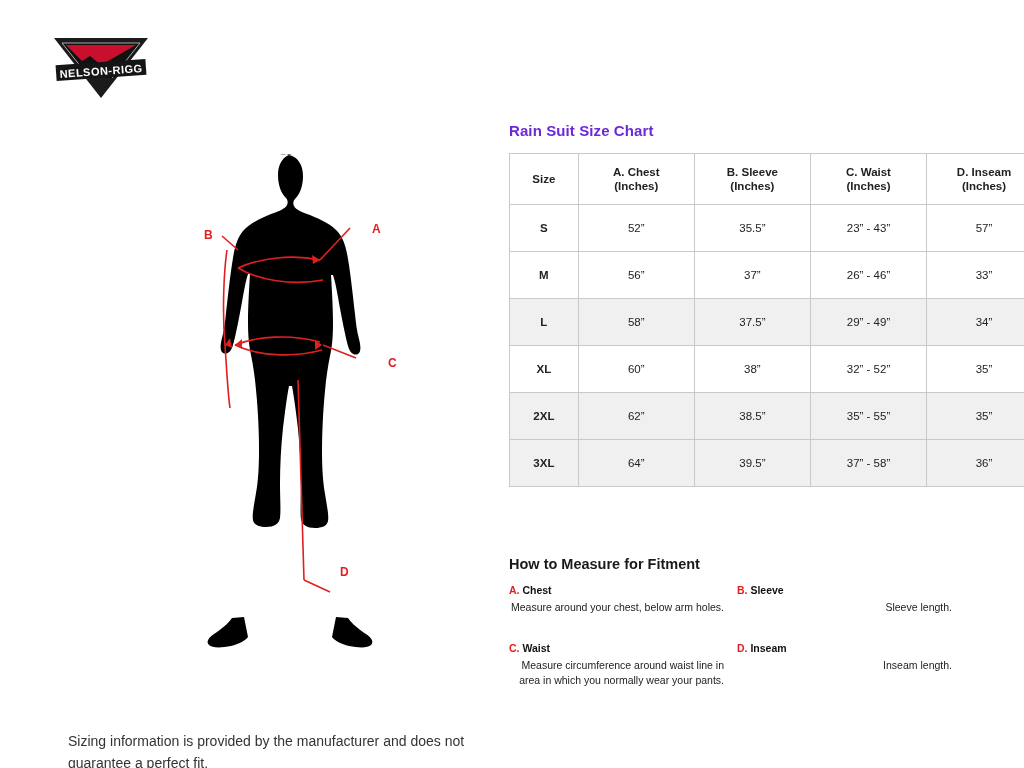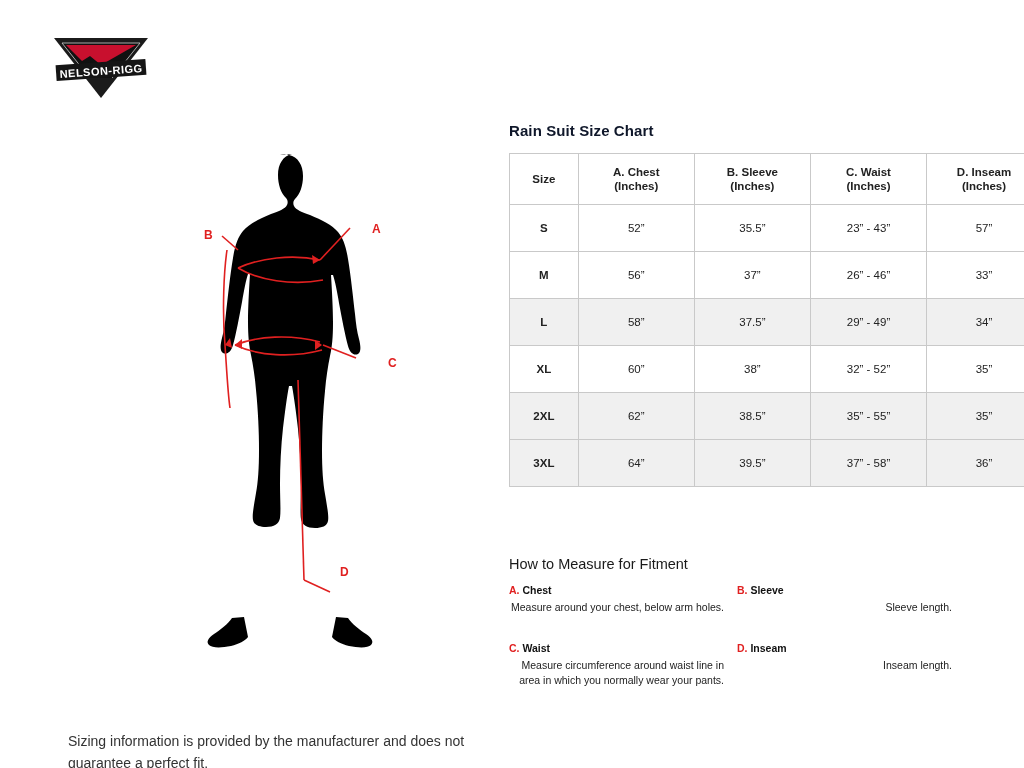--- a/index.html
+++ b/index.html
@@ -41,21 +41,21 @@
     font-family: "Liberation Sans", sans-serif;
   }
 
   
   .chart-title {
     position: absolute;
     left: 509px;
     top: 122px;
     font-size: 15px;
     font-weight: 700;
-    color: #0f172a;
+    color: #6d28d9;
     letter-spacing: 0.1px;
   }
 
   table.size-chart {
     position: absolute;
     left: 509px;
     top: 153px;
     width: 533px;
     border-collapse: collapse;
     font-size: 11.5px;
@@ -85,21 +85,21 @@
   table.size-chart col.c4 { width: 97px; }
   table.size-chart tbody tr.alt td {
     background: #f0f0f0;
   }
 
   .measure-title {
     position: absolute;
     left: 509px;
     top: 556px;
     font-size: 14.5px;
-    font-weight: 400;
+    font-weight: 700;
     color: #1a1a1a;
   }
   .measure-grid {
     position: absolute;
     left: 509px;
     top: 584px;
     width: 452px;
   }
   .measure-item {
     position: absolute;

